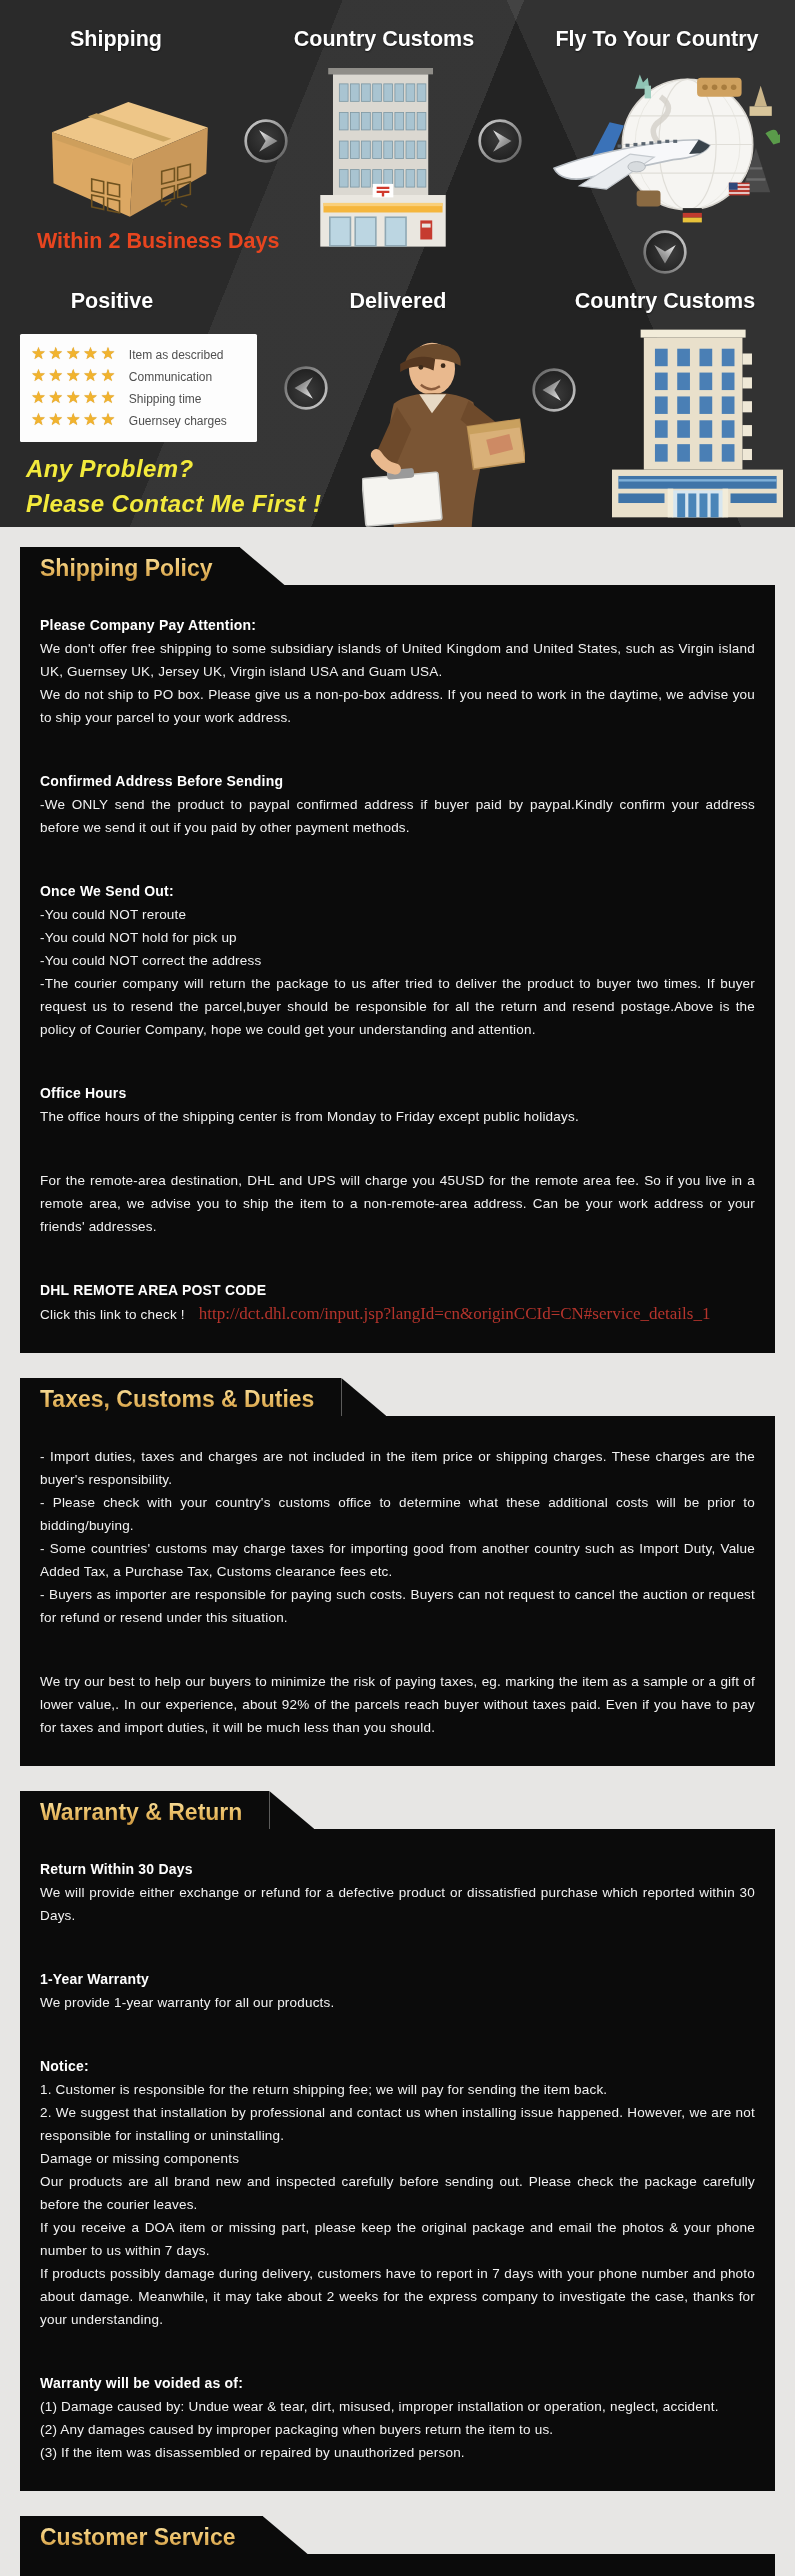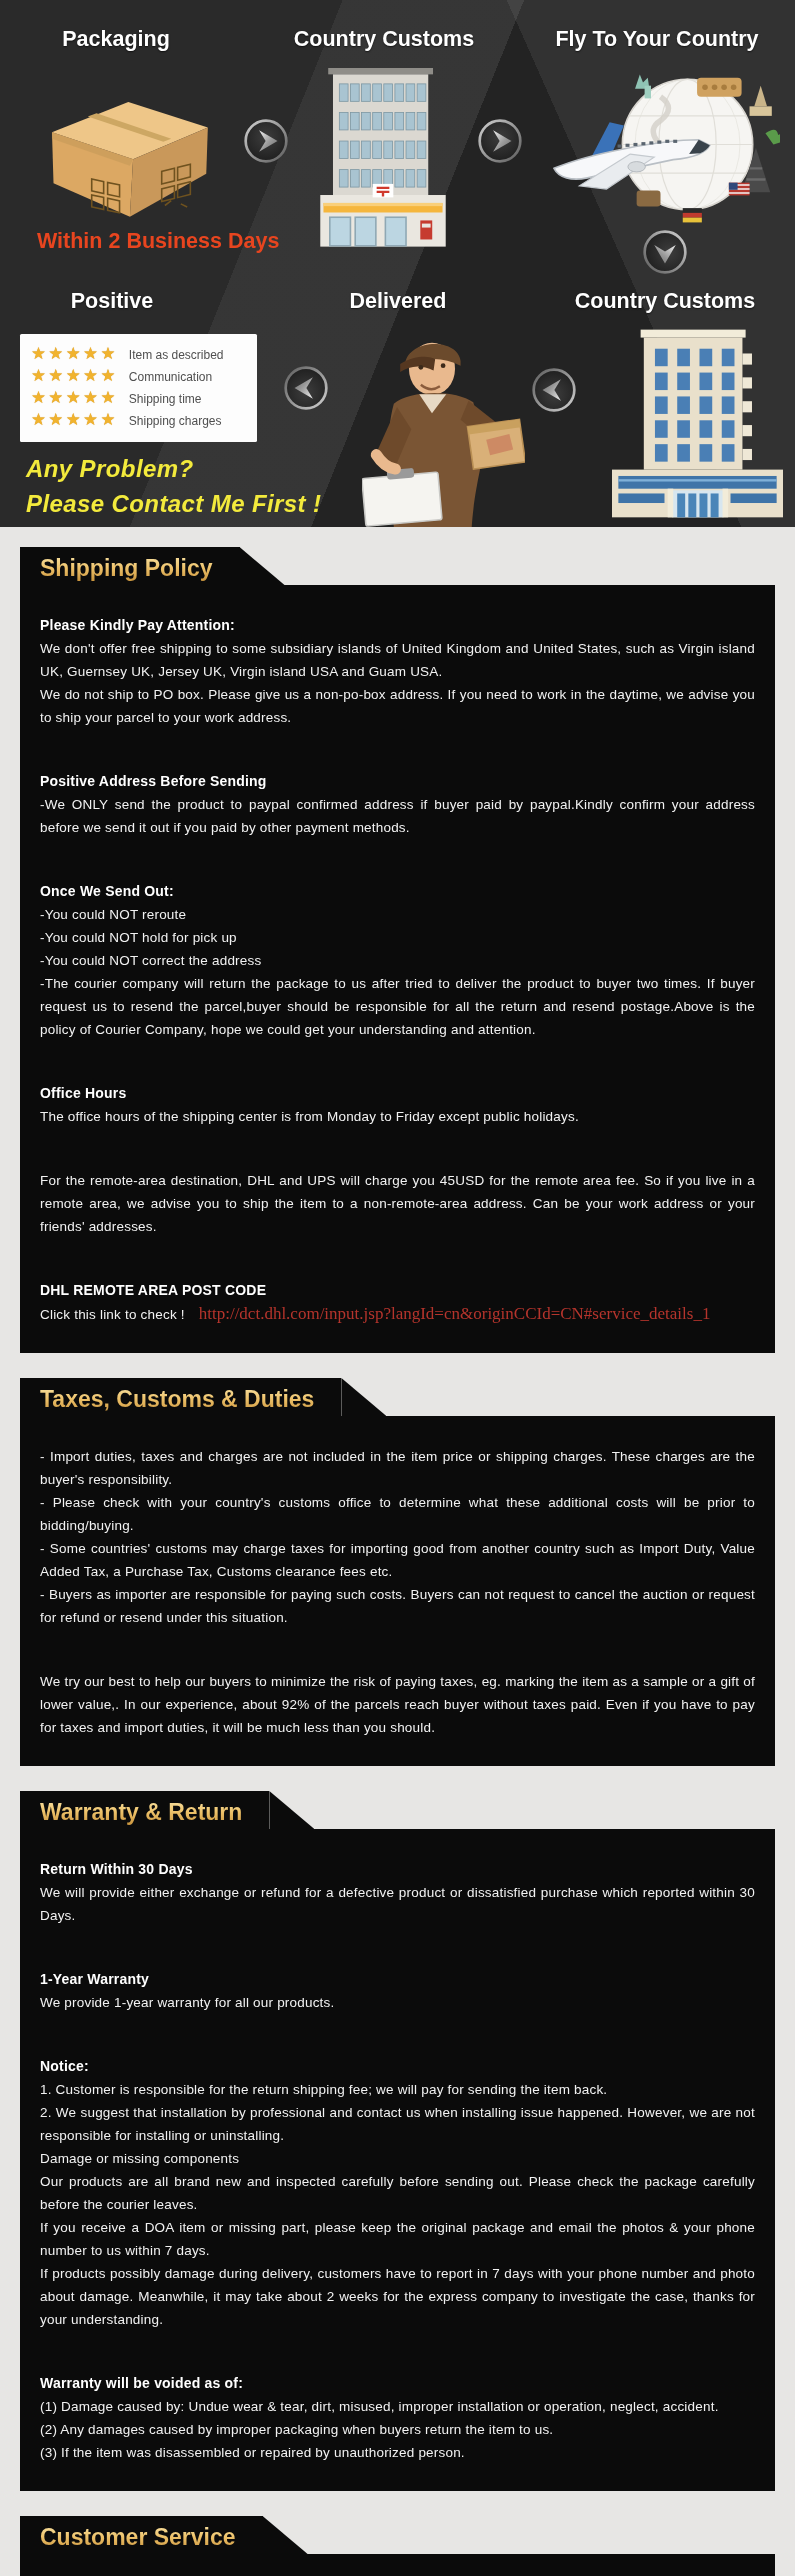--- a/index.html
+++ b/index.html
@@ -129,21 +129,21 @@
     <linearGradient id="gArrow" x1="0" y1="0" x2="1" y2="1">
       <stop offset="0" stop-color="#f0f0f0"></stop>
         <stop offset="0.55" stop-color="#9a9a9a"></stop>
         <stop offset="1" stop-color="#6a6a6a"></stop>
     </linearGradient>
   </defs>
 </svg>
 
 <div class="flow">
 
-  <div class="flow-title" style="left:116px;top:27px;">Packaging</div>
+  <div class="flow-title" style="left:116px;top:27px;">Shipping</div>
   <div class="flow-title" style="left:384px;top:27px;">Country Customs</div>
   <div class="flow-title" style="left:657px;top:27px;">Fly To Your Country</div>
 
   <div class="abs" style="left:44px;top:86px;">
     <svg width="171" height="134" viewBox="0 0 215 168">
       <polygon points="10,58 106,20 206,52 112,92" fill="#eec688"></polygon>
       <polygon points="55,38 150,70 160,66 66,34" fill="#cda763"></polygon>
       <polygon points="10,58 112,92 108,164 12,122" fill="#dga863" style="fill:#dca863"></polygon>
       <polygon points="206,52 112,92 108,164 204,110" fill="#c9985a"></polygon>
       <polygon points="10,58 112,92 108,100 10,66" fill="#c59a58" opacity="0.6"></polygon>
@@ -332,21 +332,21 @@
           <span class="rating-label">Shipping time</span>
         </div>
         <div class="rating-row">
           <span class="stars">
             <span class="star">★</span>
             <span class="star">★</span>
             <span class="star">★</span>
             <span class="star">★</span>
             <span class="star">★</span>
           </span>
-          <span class="rating-label">Shipping charges</span>
+          <span class="rating-label">Guernsey charges</span>
         </div>
       </div>
   </div>
 
   <div class="arrow-badge rot180 abs" style="left:283px;top:365px;">
     <svg viewBox="0 0 60 60">
         <circle cx="30" cy="30" r="26.5" fill="url(#gFace)" stroke="url(#gRing)" stroke-width="3.5"></circle>
         <path d="M21 16 L45 30 L21 44 L29.5 30 Z" fill="url(#gArrow)"></path>
       </svg>
   </div>
@@ -450,25 +450,25 @@
 
 <div id="cards">
     <section class="card">
       <div class="card-head">
         <div class="head-band">
           <h2 class="card-title">Shipping Policy</h2>
         </div>
         <div class="head-notch"></div>
       </div>
       <div class="card-body">
-        <h3 class="blk-heading">Please Kindly Pay Attention:</h3>
+        <h3 class="blk-heading">Please Company Pay Attention:</h3>
         <p class="blk-p just">We don't offer free shipping to some subsidiary islands of United Kingdom and United States, such as Virgin island UK, Guernsey UK, Jersey UK, Virgin island USA and Guam USA.</p>
         <p class="blk-p just">We do not ship to PO box. Please give us a non-po-box address. If you need to work in the daytime, we advise you to ship your parcel to your work address.</p>
         <div class="blk-spacer"></div>
-        <h3 class="blk-heading">Positive Address Before Sending</h3>
+        <h3 class="blk-heading">Confirmed Address Before Sending</h3>
         <p class="blk-p just">-We ONLY send the product to paypal confirmed address if buyer paid by paypal.Kindly confirm your address before we send it out if you paid by other payment methods.</p>
         <div class="blk-spacer"></div>
         <h3 class="blk-heading">Once We Send Out:</h3>
         <p class="blk-p">-You could NOT reroute</p>
         <p class="blk-p">-You could NOT hold for pick up</p>
         <p class="blk-p">-You could NOT correct the address</p>
         <p class="blk-p just">-The courier company will return the package to us after tried to deliver the product to buyer two times. If buyer request us to resend the parcel,buyer should be responsible for all the return and resend postage.Above is the policy of Courier Company, hope we could get your understanding and attention.</p>
         <div class="blk-spacer"></div>
         <h3 class="blk-heading">Office Hours</h3>
         <p class="blk-p">The office hours of the shipping center is from Monday to Friday except public holidays.</p>

